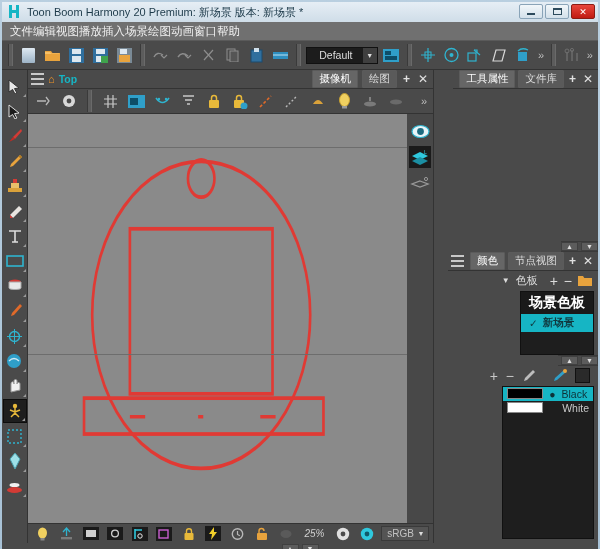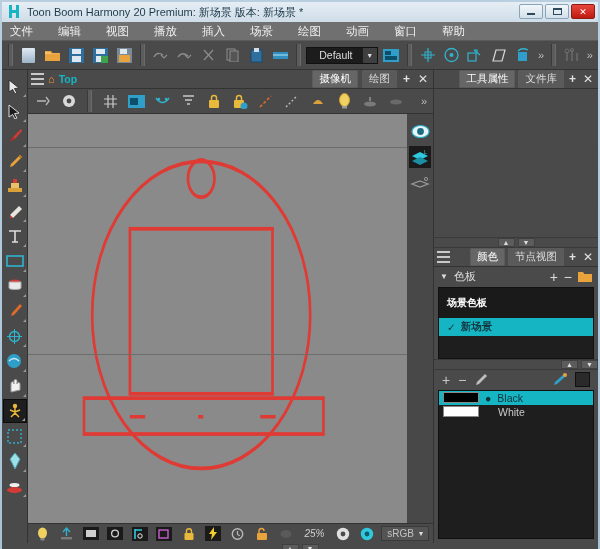--- a/index.html
+++ b/index.html
@@ -28,21 +28,21 @@
   .win-btn { width: 24px; height: 15px; border: 1px solid #8aa4b8;
              background: linear-gradient(#f2f7fa, #d3e0ea); border-radius: 2px;
              display:flex; align-items:center; justify-content:center;
              font-size: 9px; color:#264; }
   .win-btn.close { background: linear-gradient(#e8463c,#c01a12); border-color:#8b1c14; color:#fff; }
   .wb-min { width:8px; height:2px; background:#2c4a5c; margin-top:5px;}
   .wb-max { width:9px; height:7px; border:1px solid #2c4a5c; border-top-width:2px;}
 
   
   .menubar { height: 19px; background: #707070; display: flex; align-items: center;
-             padding-left: 8px; gap: 25px; border-bottom: 1px solid #5a5a5a;}
+             padding-left: 8px; gap: 0; border-bottom: 1px solid #5a5a5a;}
   .menubar span { color: #f0f0f0; font-size: 11.5px; cursor: default; }
 
   
   .maintoolbar { height: 29px; background: #4a4a4a; display:flex; align-items:center;
                  gap: 2px; padding: 0 3px; border-bottom: 1px solid #333; }
   .tb-sep { width: 5px; height: 22px; background: #5c5c5c; border-left:1px solid #3a3a3a;
             border-right:1px solid #6a6a6a; margin: 0 3px; }
   .tb-ico { width: 22px; height: 22px; display:flex; align-items:center;
             justify-content:center; position: relative; }
   .ti-sq { width:13px; height:15px; border-radius:1px; }
@@ -93,34 +93,34 @@
 
   .viewstatus { height:20px; background:#4a4a4a; display:flex; align-items:center;
                 gap:4px; padding:0 4px; border-top:1px solid #333;}
   .zoomval { font-size:10px; color:#d0d0d0; padding:0 4px;font-style:italic;}
   .srgb { flex:1; height:15px; background:#545454; border:1px solid #3a3a3a;
           display:flex; align-items:center; padding-left:5px; color:#c2c2c2; font-size:10px;}
   .srgb .combo-arrow { background:transparent; }
 
   
   .rightcol { width: 165px; background:#4a4a4a; display:flex; flex-direction:column;
-              border-left:1px solid #333; }
+              border-left:1px solid #333;align-items:flex-end; }
   .panel-tabs { height:19px; display:flex; align-items:center; padding:0 3px; gap:3px;
                 background:#4a4a4a; border-bottom:1px solid #333;}
   .toolprops { flex:1; background:#4a4a4a; }
   .splitter { height:11px; background:#4a4a4a; display:flex; align-items:center;
               justify-content:center; gap:3px; border-top:1px solid #3a3a3a;
               border-bottom:1px solid #3a3a3a;}
   .spbtn { width:17px; height:9px; background:#5c5c5c; border:1px solid #404040;
            color:#ddd; font-size:7px; display:flex;align-items:center;justify-content:center;}
   .palette-head { height:20px; display:flex; align-items:center; gap:6px; padding:0 6px;
                   font-size:11px; color:#ddd;}
   .pal-list { margin:0 4px; background:#1e1e1e; border:1px solid #111; }
-  .pal-title { background:#1a1a1a; color:#fff; font-weight:bold; font-size:10px;
-               padding:8px 8px; }
+  .pal-title { background:#1a1a1a; color:#fff; font-weight:bold; font-size:14px;
+               padding:2px 8px; }
   .pal-row { background:#16b5c4; color:#103a40; font-size:10.5px; padding:2px 8px;
              display:flex; align-items:center; gap:5px; font-weight:bold;}
   .pal-empty { height:22px; }
   .col-toolbar { height:20px; display:flex; align-items:center; gap:8px; padding:0 8px;}
   .swatch-sq { width:15px; height:15px; background:#2a2a2a; border:1px solid #111; margin-left:auto;}
   .color-list { margin:0 4px; background:#1e1e1e; border:1px solid #111; flex:1; overflow:hidden;}
   .color-row { display:flex; align-items:center; gap:6px; padding:1px 4px; font-size:10.5px;}
   .color-row.sel { background:#16b5c4; color:#0d3238; }
   .chip { width:36px; height:11px; border:1px solid #888; }
   .tl-splitter { height:11px; background:#4a4a4a; display:flex; align-items:center;

